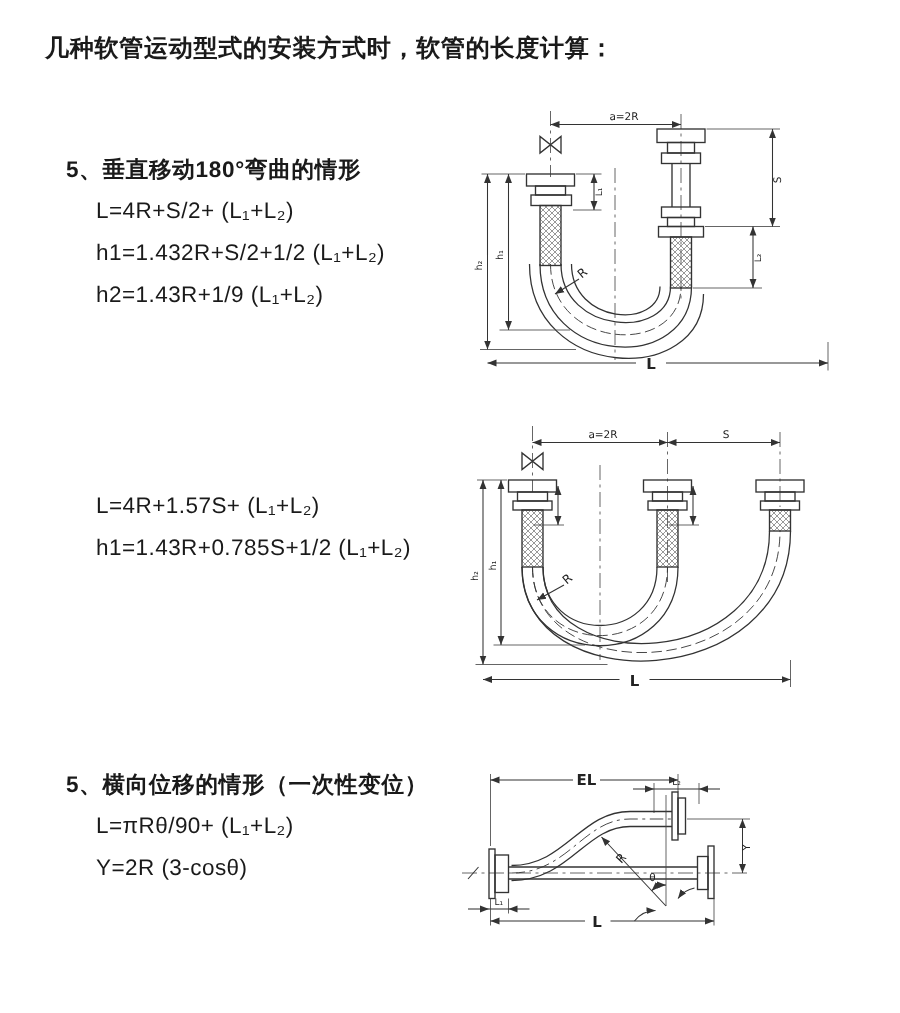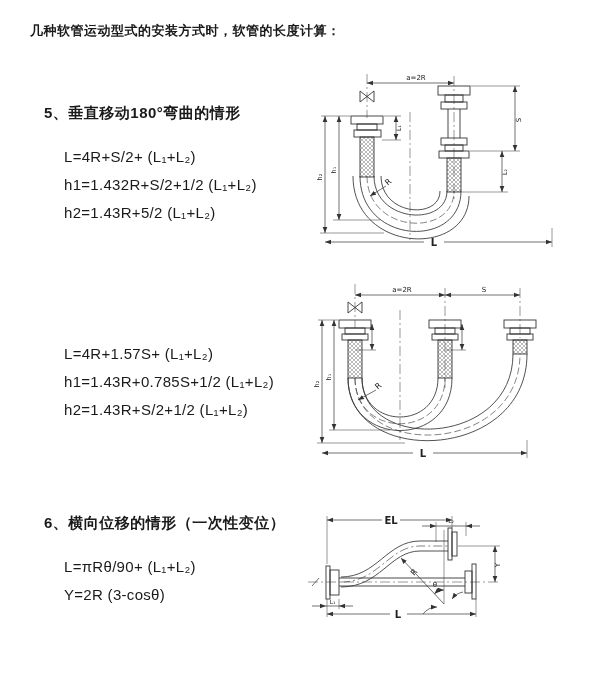--- a/index.html
+++ b/index.html
@@ -1,39 +1,39 @@
 <!DOCTYPE html>
 <html><head>
 <meta charset="utf-8">
 <style>
   html,body{margin:0;padding:0;background:#ffffff;}
   .page{position:relative;width:600px;height:675px;background:#ffffff;
         font-family:"Liberation Sans","DejaVu Sans",sans-serif;color:#1a1a1a;overflow:hidden;}
-  .title{position:absolute;left:30px;top:22px;font-size:13px;font-weight:bold;letter-spacing:.5px;}
+  .title{position:absolute;left:30px;top:22px;font-size:16px;font-weight:bold;letter-spacing:.5px;}
   .heading{position:absolute;font-size:15px;font-weight:bold;letter-spacing:.5px;}
-  .formula{position:absolute;font-size:15px;letter-spacing:.3px;margin-top:16px;}
+  .formula{position:absolute;font-size:15px;letter-spacing:.3px;}
   svg{position:absolute;}
   svg text{fill:#222;font-family:"DejaVu Sans","Liberation Sans",sans-serif;}
   .dl{stroke:#333;stroke-width:.7;fill:none;}
   .pipe{stroke:#333;stroke-width:.9;fill:none;}
   .hose{stroke:#333;stroke-width:.85;fill:none;}
   .cline{stroke:#555;stroke-width:.6;stroke-dasharray:10 3 2 3;fill:none;}
   .ext{stroke:#444;stroke-width:.55;fill:none;}
 </style>
 </head>
 <body>
 
 <div class="page">
 
   <div class="title">几种软管运动型式的安装方式时，软管的长度计算：</div>
 
   <div class="heading" style="left:44px;top:104px">5、垂直移动180°弯曲的情形</div>
   <div class="formula" style="left:64px;top:132px">L=4R+S/2+ (L₁+L₂)</div>
   <div class="formula" style="left:64px;top:160px">h1=1.432R+S/2+1/2 (L₁+L₂)</div>
-  <div class="formula" style="left:64px;top:188px">h2=1.43R+5/2 (L₁+L₂)</div>
+  <div class="formula" style="left:64px;top:188px">h2=1.43R+1/9 (L₁+L₂)</div>
 
   <svg style="left:312px;top:70px" width="275" height="192" viewBox="0 0 275 192">
     <defs>
       <marker id="ar1" markerUnits="userSpaceOnUse" markerWidth="7" markerHeight="7" refX="6" refY="3" orient="auto-start-reverse">
         <path d="M0,0.7 L6,3 L0,5.3 Z" fill="#333"></path>
       </marker>
       <pattern id="br1" width="4" height="4" patternUnits="userSpaceOnUse">
         <path d="M0,4 L4,0 M0,0 L4,4" stroke="#777" stroke-width="0.5" fill="none"></path>
       </pattern>
     </defs>
@@ -121,21 +121,20 @@
     <g>
       <line class="dl" x1="13" y1="172" x2="112" y2="172" marker-start="url(#ar1)"></line>
       <line class="dl" x1="132" y1="172" x2="240" y2="172" marker-end="url(#ar1)"></line>
       <line class="ext" x1="240" y1="158" x2="240" y2="177"></line>
       <text x="122" y="176" font-size="10" font-weight="bold" text-anchor="middle">L</text>
     </g>
   </svg>
 
   <div class="formula" style="left:64px;top:329px">L=4R+1.57S+ (L₁+L₂)</div>
   <div class="formula" style="left:64px;top:357px">h1=1.43R+0.785S+1/2 (L₁+L₂)</div>
-  <div class="formula" style="left:64px;top:385px">h2=1.43R+S/2+1/2 (L₁+L₂)</div>
 
   <svg style="left:310px;top:280px" width="280" height="182" viewBox="0 0 280 182">
     <defs>
       <marker id="ar2" markerUnits="userSpaceOnUse" markerWidth="7" markerHeight="7" refX="6" refY="3" orient="auto-start-reverse">
         <path d="M0,0.7 L6,3 L0,5.3 Z" fill="#333"></path>
       </marker>
       <pattern id="br2" width="4" height="4" patternUnits="userSpaceOnUse">
         <path d="M0,4 L4,0 M0,0 L4,4" stroke="#777" stroke-width="0.5" fill="none"></path>
       </pattern>
     </defs>
@@ -213,21 +212,21 @@
     </g>
 
     <g>
       <line class="dl" x1="12" y1="173" x2="103" y2="173" marker-start="url(#ar2)"></line>
       <line class="dl" x1="123" y1="173" x2="217" y2="173" marker-end="url(#ar2)"></line>
       <line class="ext" x1="217" y1="160" x2="217" y2="178"></line>
       <text x="113" y="177" font-size="10" font-weight="bold" text-anchor="middle">L</text>
     </g>
   </svg>
 
-  <div class="heading" style="left:44px;top:514px">6、横向位移的情形（一次性变位）</div>
+  <div class="heading" style="left:44px;top:514px">5、横向位移的情形（一次性变位）</div>
   <div class="formula" style="left:64px;top:542px">L=πRθ/90+ (L₁+L₂)</div>
   <div class="formula" style="left:64px;top:570px">Y=2R (3-cosθ)</div>
 
   <svg style="left:302px;top:502px" width="295" height="158" viewBox="0 0 295 158">
     <defs>
       <marker id="ar3" markerUnits="userSpaceOnUse" markerWidth="7" markerHeight="7" refX="6" refY="3" orient="auto-start-reverse">
         <path d="M0,0.7 L6,3 L0,5.3 Z" fill="#333"></path>
       </marker>
     </defs>
 

